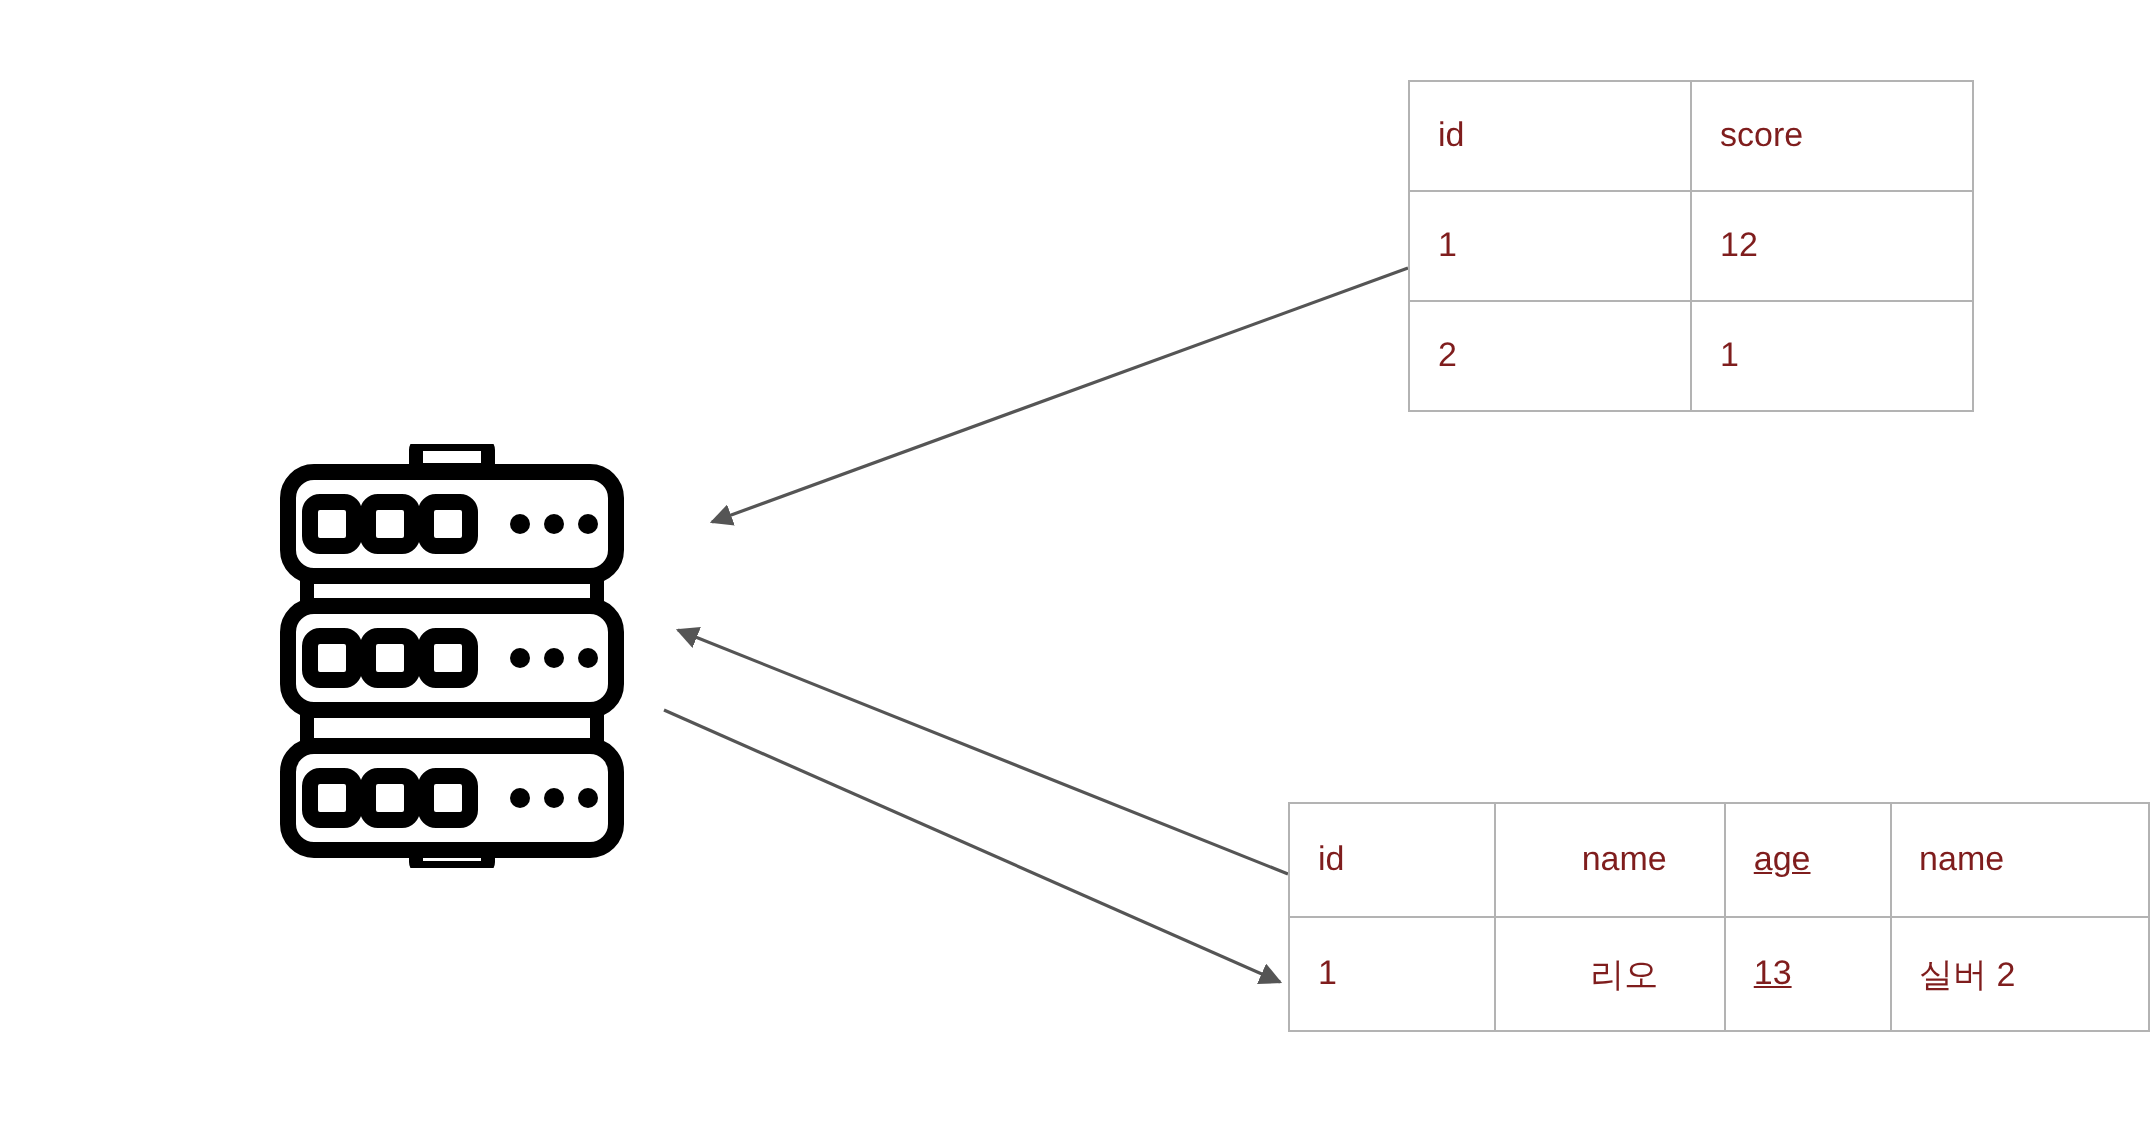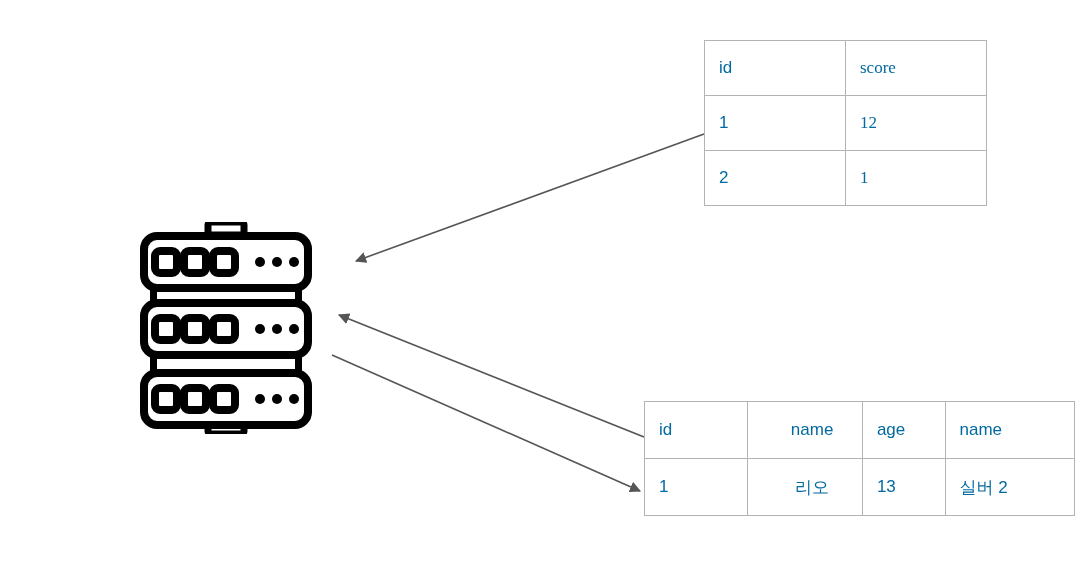--- a/index.html
+++ b/index.html
@@ -30,45 +30,45 @@
   
   .data-table {
     position: absolute;
     border-collapse: collapse;
     background: #ffffff;
     table-layout: fixed;
   }
   .data-table td {
     border: 1px solid #b3b3b3;
     font-size: 17px;
-    color: #0369a1;
+    color: #7f1d1d;
     padding: 0 0 0 14px;
     vertical-align: middle;
     font-family: "Liberation Sans", "DejaVu Sans", sans-serif;
     white-space: nowrap;
     overflow: hidden;
     margin-top: 43px;
   }
 
   #table-scores {
     left: 704px;
     top: 40px;
   }
   #table-scores td { height: 54px; }
   #table-scores .col-id    { width: 126px; }
-  #table-scores .col-score { width: 126px; font-family: Liberation Serif, serif; }
+  #table-scores .col-score { width: 126px; }
 
   #table-users {
     left: 644px;
     top: 401px;
   }
   #table-users td { height: 56px; }
   #table-users .col-id   { width: 89px; }
   #table-users .col-name { width: 100px; text-align: center; }
-  #table-users .col-age  { width: 68px; }
+  #table-users .col-age  { width: 68px; text-decoration: underline; }
   #table-users .col-rank { width: 115px; }
 
   
   #server-stack {
     position: absolute;
     left: 136px;
     top: 222px;
     width: 180px;
     height: 212px;
   }

